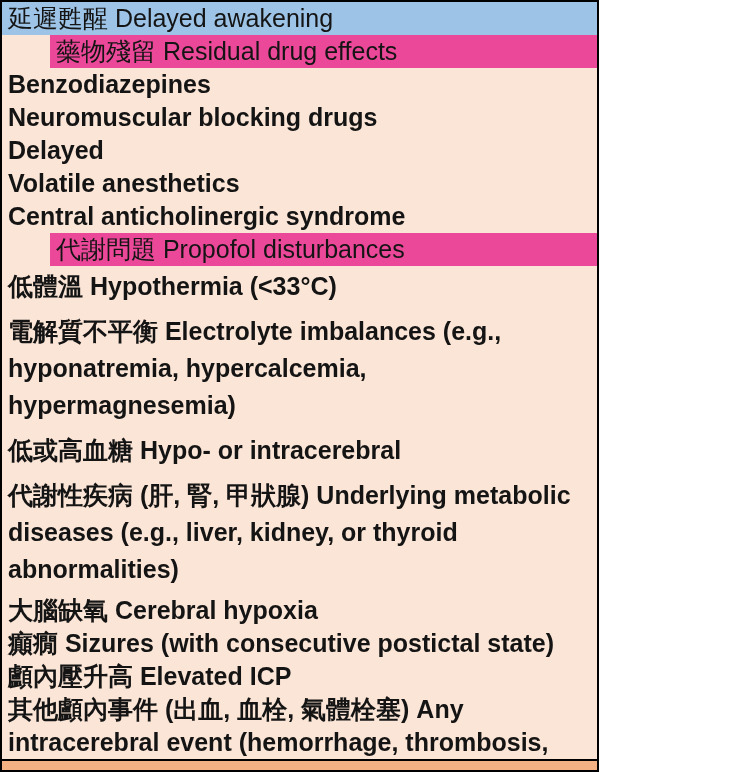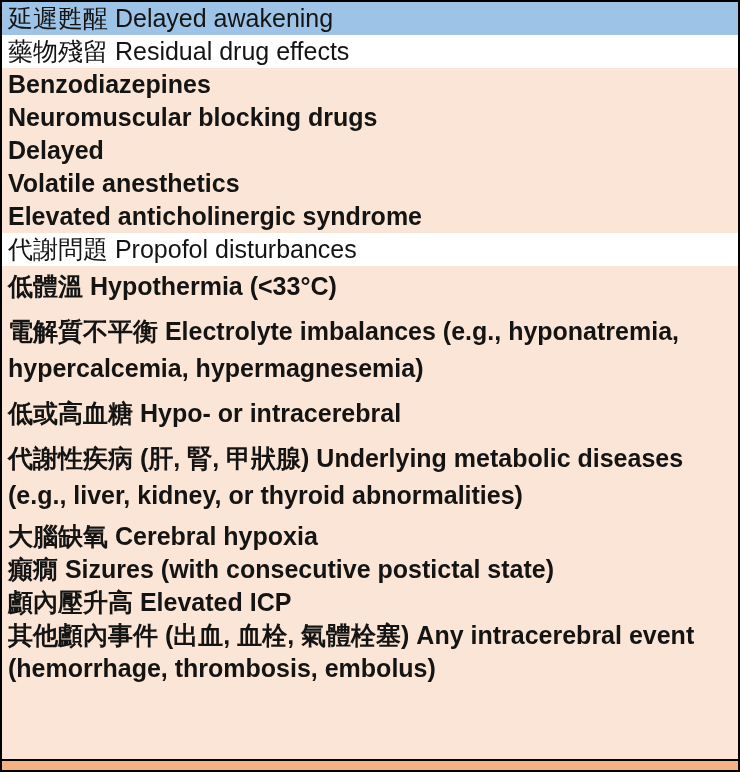--- a/index.html
+++ b/index.html
@@ -2,39 +2,40 @@
 <html><head>
 <meta charset="utf-8">
 <style>
   html, body {
     margin: 0;
     padding: 0;
     background: #ffffff;
   }
   .tbl {
     position: relative;
-    width: 740px;
+    width: 599px;
     height: 772px;
     box-sizing: border-box;
     border: 2px solid #000000;
     background: #fbe5d6;
     font-family: "Liberation Sans", "DejaVu Sans", sans-serif;
     color: #141414;
     overflow: hidden;
   }
   .row {
     padding: 0 6px;
     font-size: 25px;
     line-height: 33px;
   }
   .title {
     background: #9dc3e6;
   }
   .sec {
-    background: #ffffff;
+    background: #ec4899;
+    margin-left: 48px;
   }
   .item {
     background: #fbe5d6;
     font-weight: bold;
   }
   .pad {
     padding-top: 2px;
     padding-bottom: 6px;
     line-height: 37px;
   }
@@ -53,21 +54,21 @@
 
 <div class="tbl">
 
   <div class="row title">延遲甦醒 Delayed awakening</div>
 
   <div class="row sec">藥物殘留 Residual drug effects</div>
   <div class="row item">Benzodiazepines</div>
   <div class="row item">Neuromuscular blocking drugs</div>
   <div class="row item">Delayed</div>
   <div class="row item">Volatile anesthetics</div>
-  <div class="row item">Elevated anticholinergic syndrome</div>
+  <div class="row item">Central anticholinergic syndrome</div>
 
   <div class="row sec">代謝問題 Propofol disturbances</div>
   <div class="row item pad">低體溫 Hypothermia (&lt;33°C)</div>
   <div class="row item pad">電解質不平衡 Electrolyte imbalances (e.g., hyponatremia, hypercalcemia, hypermagnesemia)</div>
   <div class="row item pad">低或高血糖 Hypo- or intracerebral</div>
   <div class="row item pad">代謝性疾病 (肝, 腎, 甲狀腺) Underlying metabolic diseases (e.g., liver, kidney, or thyroid abnormalities)</div>
 
   <div class="row item">大腦缺氧 Cerebral hypoxia</div>
   <div class="row item">癲癇 Sizures (with consecutive postictal state)</div>
   <div class="row item">顱內壓升高 Elevated ICP</div>

